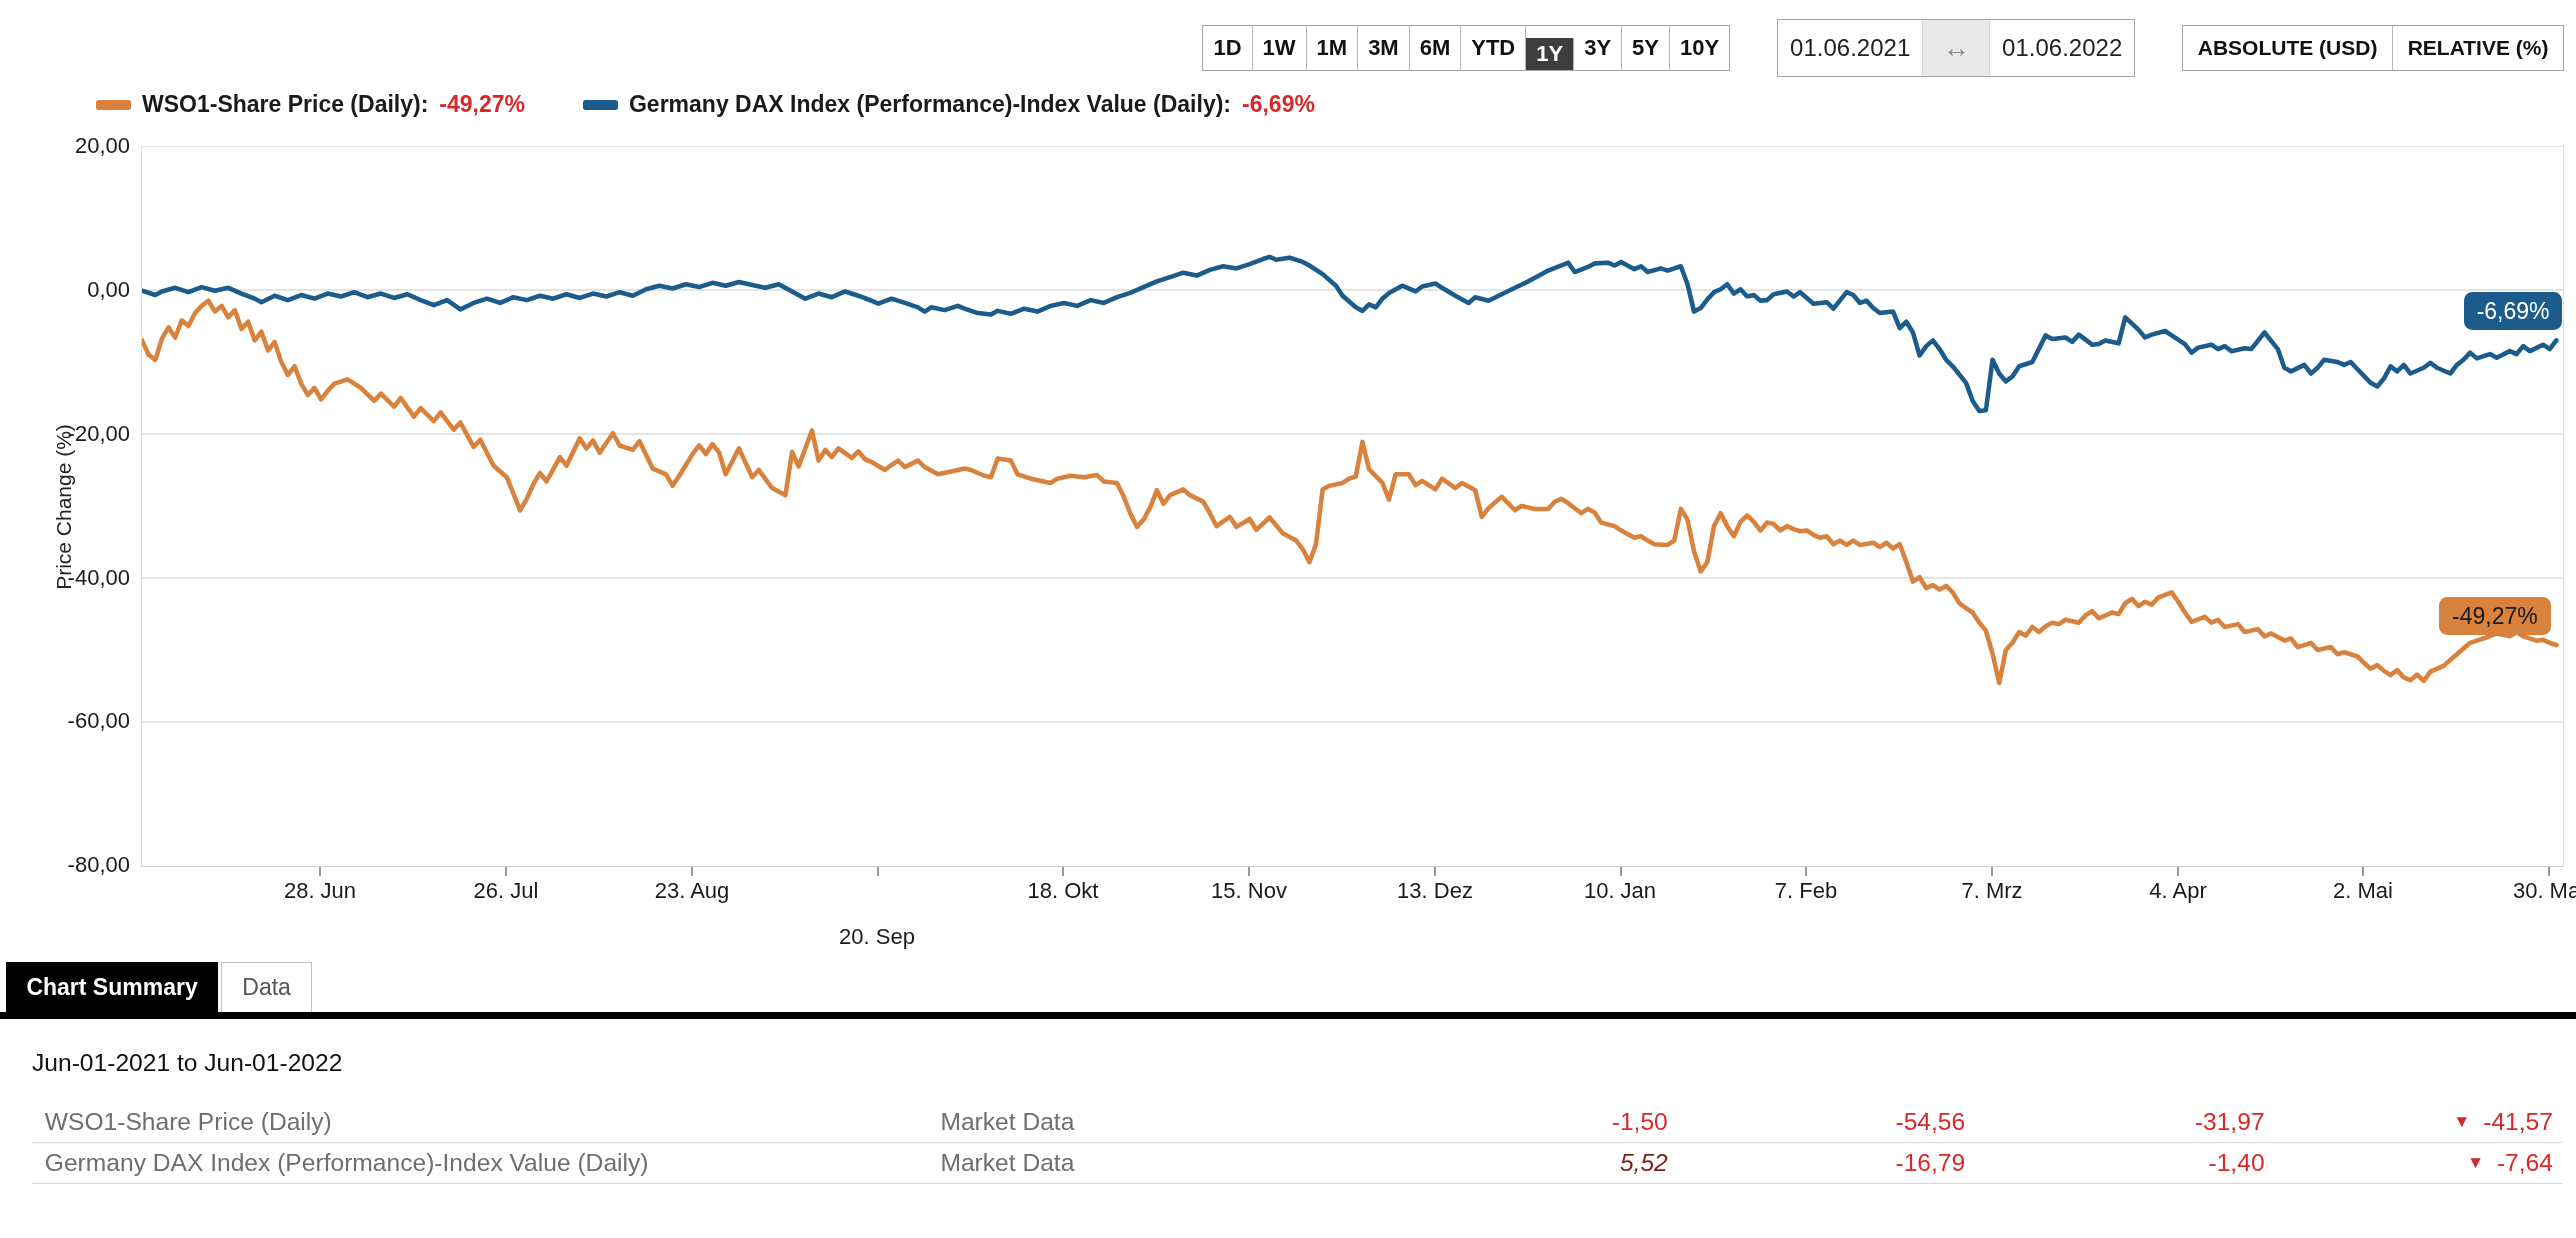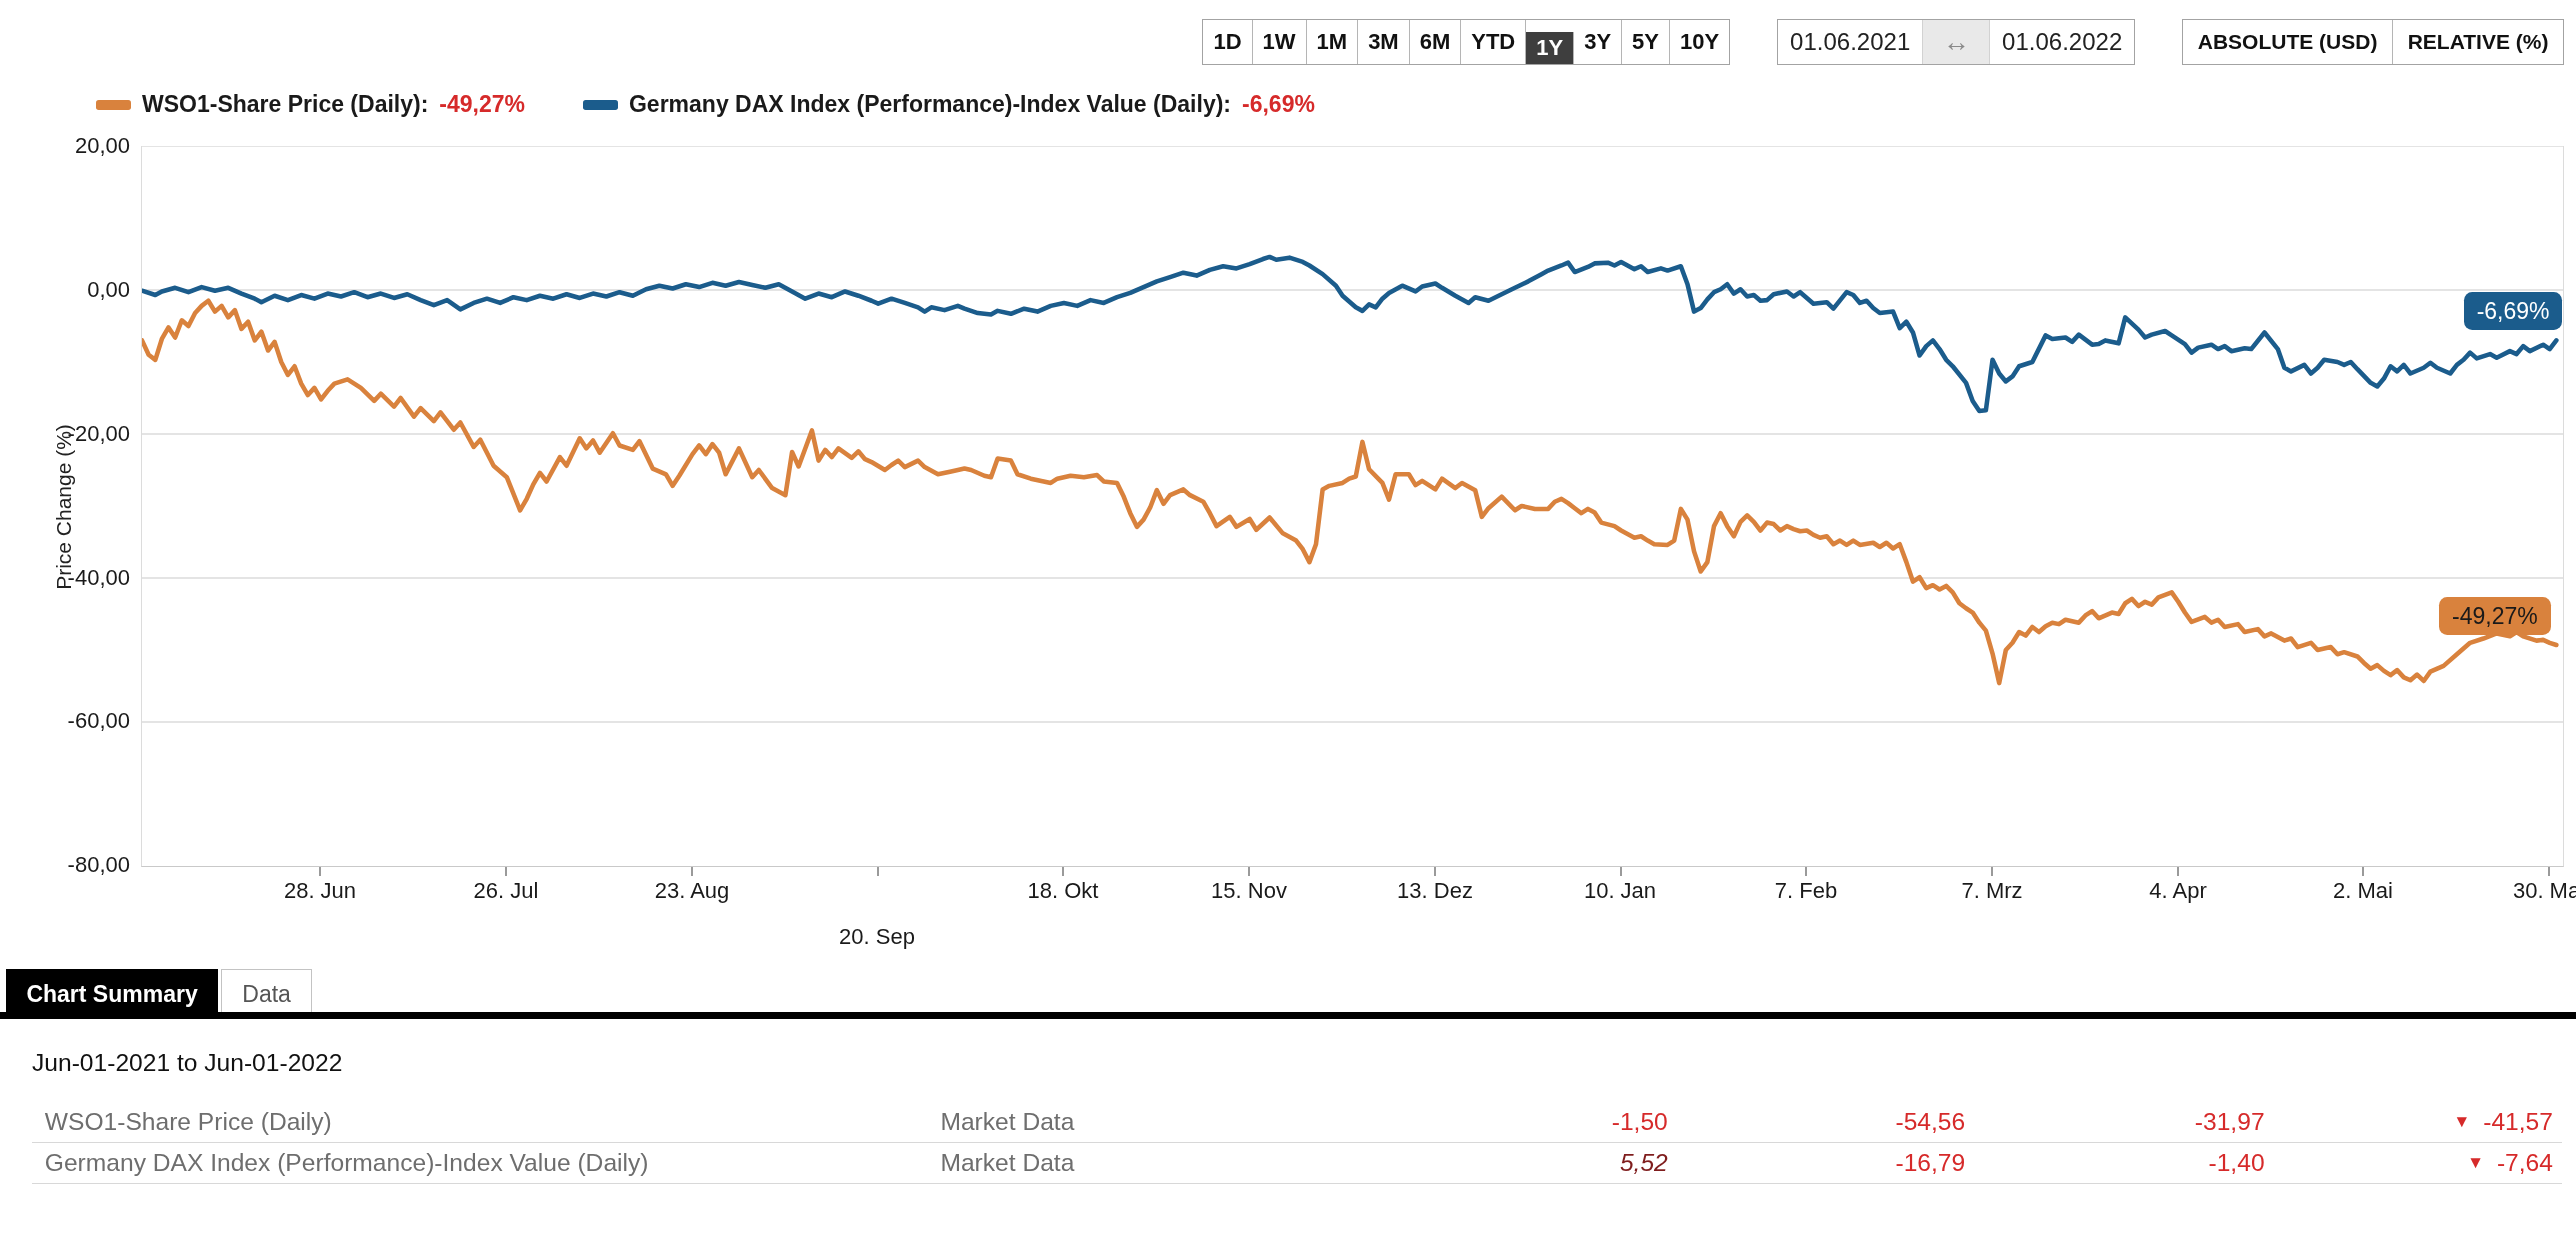--- a/index.html
+++ b/index.html
@@ -6,21 +6,21 @@
   #app{position:relative;width:2576px;height:1239px;background:#fff;
        font-family:"Liberation Sans",sans-serif;color:#1a1a1a;overflow:hidden;}
 
   
   .topbar{position:absolute;top:19px;right:12px;display:flex;gap:47px;align-items:center;}
   .btn-group{display:flex;border:1.8px solid #a3a3a3;height:46px;box-sizing:border-box;background:#fff;}
   .range-btn{display:flex;align-items:center;justify-content:center;padding:0 10px;min-width:24.6px;
              font-size:22px;font-weight:bold;border-right:1.8px solid #b5b5b5;cursor:pointer;background:#fff;color:#111;}
   .range-btn:last-child{border-right:none;}
   .range-btn.selected{background:#3e3e3e;color:#fff;margin-top:12px;}
-  .date-picker{display:flex;border:1.8px solid #a3a3a3;height:46px;box-sizing:border-box;align-items:stretch;}
+  .date-picker{display:flex;border:1.8px solid #a3a3a3;height:58px;box-sizing:border-box;align-items:stretch;}
   .date-field{width:144px;display:flex;align-items:center;justify-content:center;font-size:24px;color:#222;background:#fff;}
   .date-swap{width:66px;display:flex;align-items:center;justify-content:center;background:#e9e9e9;
              border-left:1.8px solid #d2d2d2;border-right:1.8px solid #d2d2d2;color:#8a8a8a;font-size:27px;}
   .mode-btn{display:flex;align-items:center;justify-content:center;padding:0 14.6px;font-size:21px;font-weight:bold;
             border-right:1.8px solid #b5b5b5;background:#fff;color:#111;cursor:pointer;}
   .mode-btn:last-child{border-right:none;}
 
   
   .legend{position:absolute;left:96px;top:91px;display:flex;gap:58px;align-items:center;height:27px;}
   .legend-item{display:flex;align-items:center;gap:11px;font-size:23px;font-weight:bold;}
@@ -34,21 +34,21 @@
   .grid{stroke:#e4e4e4;stroke-width:2;}
   .y-axis-title{position:absolute;left:64px;top:507px;transform:translate(-50%,-50%) rotate(-90deg);
                 font-size:21px;color:#222;white-space:nowrap;}
   .ytick-label{position:absolute;left:0;width:130px;text-align:right;font-size:22px;color:#1a1a1a;transform:translateY(-50%);}
   .xtick-mark{position:absolute;width:1.8px;height:9px;background:#9a9a9a;top:867px;}
   .xtick-label{position:absolute;top:878px;width:128px;margin-left:-64px;text-align:center;font-size:22px;color:#1a1a1a;}
   .end-badge{position:absolute;height:38px;border-radius:8.2px;display:flex;align-items:center;justify-content:center;
              padding:0 12.8px;font-size:23px;white-space:nowrap;}
 
   
-  .tabs{position:absolute;left:6.4px;top:962px;display:flex;align-items:stretch;height:50px;margin-top:7px;}
+  .tabs{position:absolute;left:6.4px;top:962px;display:flex;align-items:stretch;height:50px;}
   .tab{display:flex;align-items:center;padding:0 20px;font-size:23px;box-sizing:border-box;cursor:pointer;}
   .tab.active{background:#000;color:#fff;font-weight:bold;}
   .tab.inactive{background:#fff;color:#555;border:1.8px solid #c3c3c3;border-bottom:none;margin-left:3.6px;}
   .tab-underline{position:absolute;left:0;top:1012px;width:2576px;height:7.3px;background:#000;}
 
   
   .period{position:absolute;left:32px;top:1049px;font-size:24.6px;color:#111;}
   .summary-table{position:absolute;left:32px;top:1102px;width:2530px;}
   .trow{display:grid;grid-template-columns:893px 440px 299px 291px 293px 282px;column-gap:6.4px;align-items:center;}
   .thead .cell{background:#f2f2f2;font-size:22px;font-weight:bold;color:#111;height:40px;display:flex;align-items:center;}

